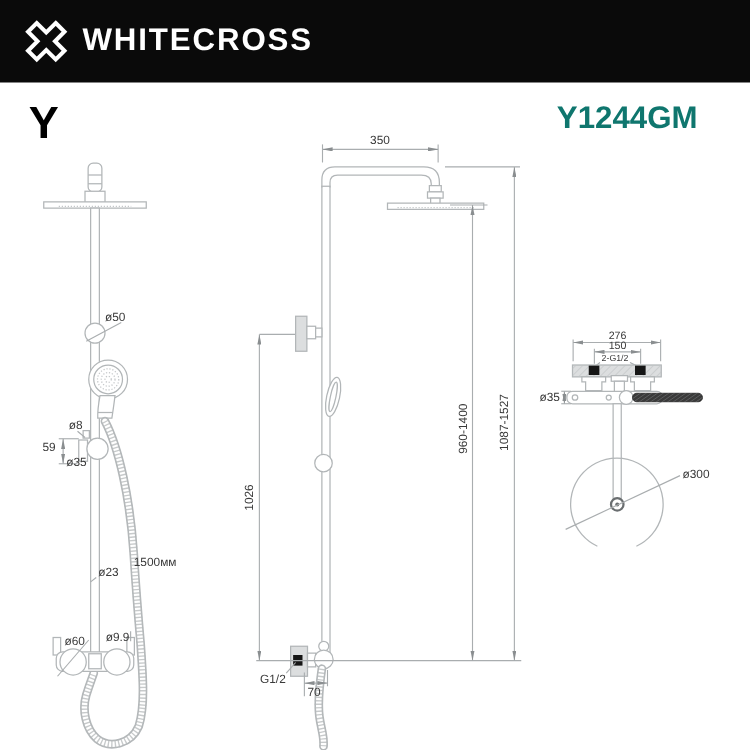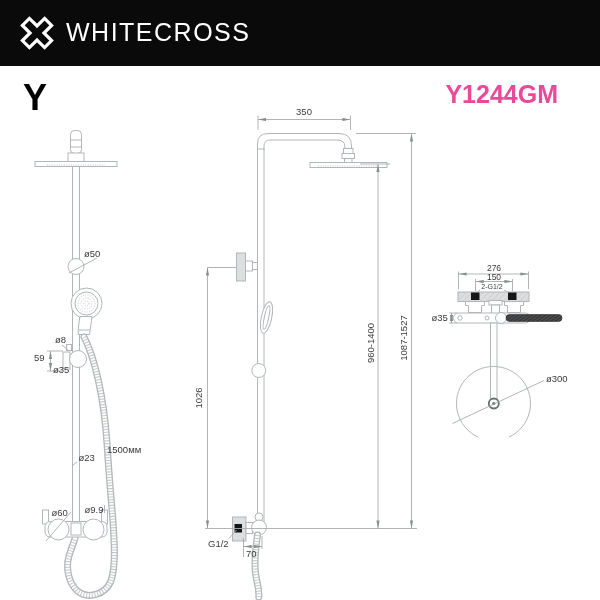--- a/index.html
+++ b/index.html
@@ -1,24 +1,24 @@
 <!DOCTYPE html>
 <html><head>
 <meta charset="utf-8">
 <style>
   html,body{margin:0;padding:0;background:#fff;}
   .stage{position:relative;width:600px;height:600px;background:#ffffff;overflow:hidden;
          font-family:"Liberation Sans",sans-serif;}
   .topbar{position:absolute;left:0;top:0;width:600px;height:66px;background:#0a0a0a;
           display:flex;align-items:center;}
   .logo-wrap{margin-left:18px;width:38px;height:38px;flex:0 0 auto;}
-  .brand{color:#ffffff;font-size:25px;font-weight:400;letter-spacing:1.5px;margin-left:10px;
+  .brand{color:#ffffff;font-size:25px;font-weight:700;letter-spacing:1.5px;margin-left:10px;
          margin-top:-2px;}
   .series{position:absolute;left:23px;top:80px;font-size:36px;font-weight:700;color:#000;line-height:1;}
-  .model{position:absolute;right:42px;top:82px;font-size:25px;font-weight:700;color:#ec4899;line-height:1;}
+  .model{position:absolute;right:42px;top:82px;font-size:25px;font-weight:700;color:#0f766e;line-height:1;}
   svg.drawing{position:absolute;left:0;top:0;}
   
   .ln{stroke:#b2b6b8;stroke-width:1;fill:none;}
   .fw{fill:#ffffff;stroke:#b2b6b8;stroke-width:1;}
   .flange{fill:#dcdedf;stroke:#b2b6b8;stroke-width:1;}
   .dark{fill:#161616;stroke:none;}
   .dim{stroke:#a9adaf;stroke-width:0.9;fill:none;}
   .dotted{stroke:#c4c7c9;stroke-width:1;fill:none;stroke-dasharray:1,1.4;}
   text.txt{fill:#3a3a3a;font-size:9.5px;font-family:"Liberation Sans",sans-serif;}
   text.txt-s{font-size:8.5px;}

